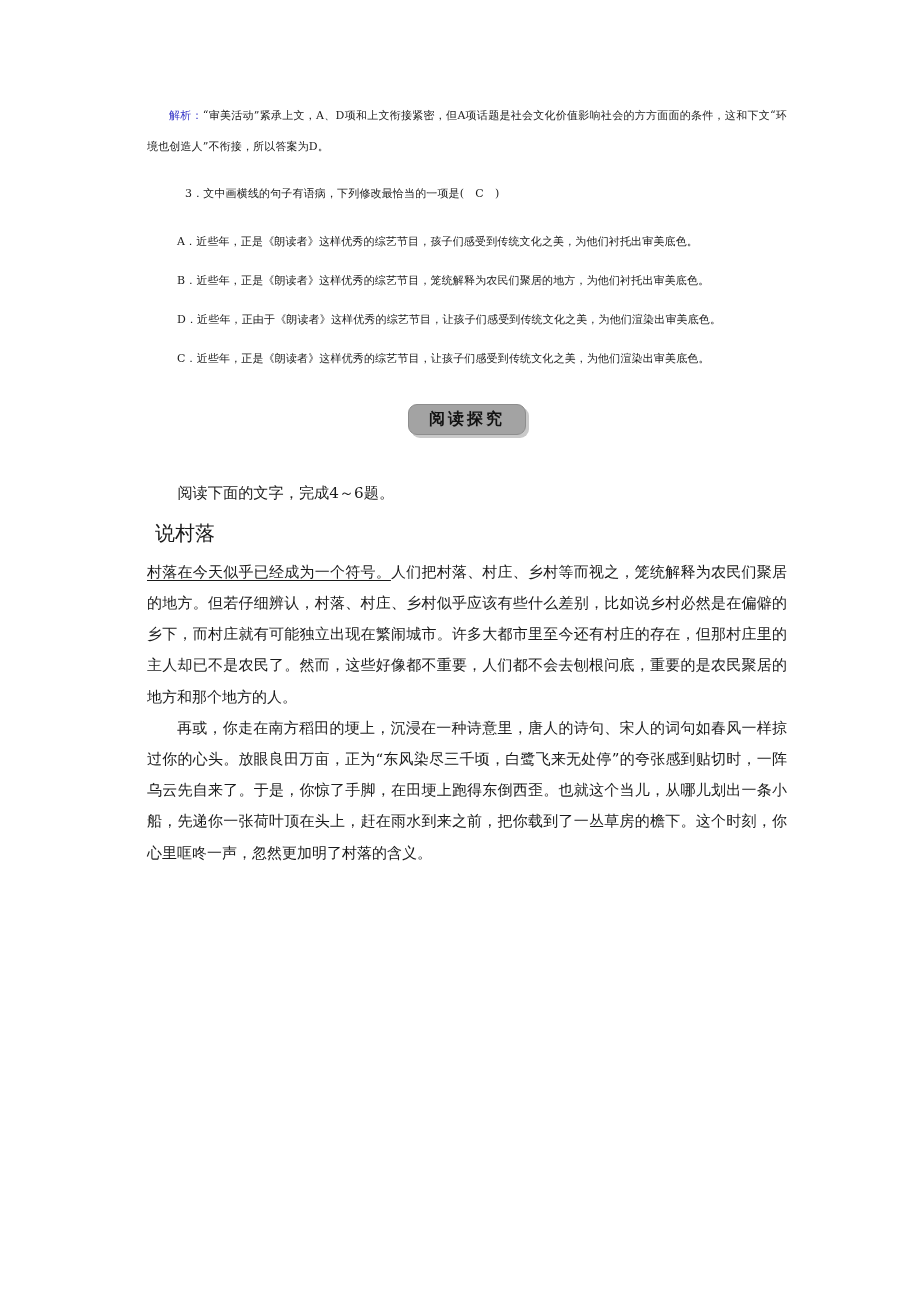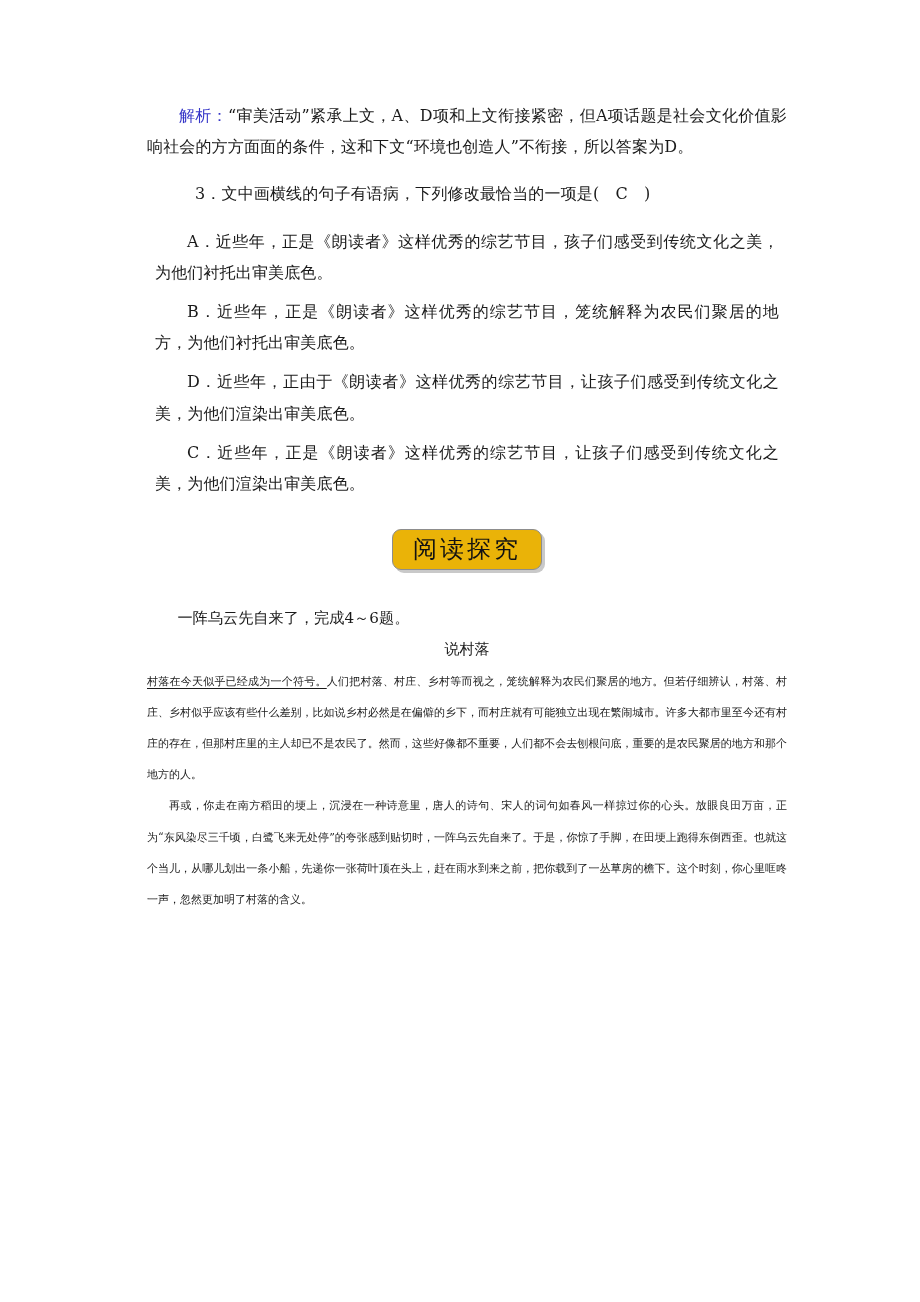--- a/index.html
+++ b/index.html
@@ -21,39 +21,39 @@
     box-sizing: border-box;
     padding: 0;
   }
   .content {
     position: absolute;
     left: 147px;
     top: 100px;
     width: 640px;
   }
   .line-block {
-    font-size: 16px;
+    font-size: 11px;
     line-height: 31.2px;
     text-align: justify;
     text-justify: inter-ideograph;
     letter-spacing: 0.15px;
     margin: 0;
   }
   .indent2 {
     text-indent: 2em;
   }
   .analysis-label {
     color: #3535c8;
   }
   .analysis-body {
     color: #1a1a1a;
   }
   p.para {
     margin: 0 0 0 0;
-    font-size: 11px;
+    font-size: 15px;
     line-height: 31.2px;
     text-align: justify;
     text-justify: inter-ideograph;
   }
   .q-line {
     margin: 16px;
     text-indent: 2em;
   }
   .opt {
     margin: 8px;
@@ -65,34 +65,33 @@
     text-align: center;
     position: relative;
     height: 52px;
   }
   .section-header {
     display: inline-block;
     position: relative;
     border: 1.6px solid #8d8d8d;
     border-radius: 9px;
     padding: 4px 20px 5px 20px;
-    font-size: 24px;
-    font-weight: normal;
+    font-size: 16px;
+    font-weight: bold;
     letter-spacing: 3px;
     color: #121212;
-    background: #eab308;
+    background: #a3a3a3;
     font-family: "DejaVu Sans", "Liberation Sans", sans-serif;
     box-shadow: 3px 3px 0 0 #c9c9c9;
     line-height: 1.25;
   }
   .centered-title {
-    text-align: center;
-    font-size: 15px;
+    font-size: 20px;
     line-height: 31.2px;
-    margin: 0;
+    margin: 8px;
   }
   .underlined {
     text-decoration: underline;
     text-underline-offset: 3px;
   }
   .lead-in {
     text-indent: 2em;
     margin: 0;
     font-size: 15.2px;
     line-height: 31.2px;
@@ -111,21 +110,21 @@
     <p class="line-block opt">A．近些年，正是《朗读者》这样优秀的综艺节目，孩子们感受到传统文化之美，为他们衬托出审美底色。</p>
     <p class="line-block opt">B．近些年，正是《朗读者》这样优秀的综艺节目，笼统解释为农民们聚居的地方，为他们衬托出审美底色。</p>
     <p class="line-block opt">D．近些年，正由于《朗读者》这样优秀的综艺节目，让孩子们感受到传统文化之美，为他们渲染出审美底色。</p>
     <p class="line-block opt">C．近些年，正是《朗读者》这样优秀的综艺节目，让孩子们感受到传统文化之美，为他们渲染出审美底色。</p>
 
 
     <div class="section-header-wrap">
       <span class="section-header">阅读探究</span>
     </div>
 
-    <p class="lead-in">一阵乌云先自来了，完成4～6题。</p>
+    <p class="lead-in">阅读下面的文字，完成4～6题。</p>
 
     <p class="centered-title">说村落</p>
 
     <p class="para"><span class="underlined">村落在今天似乎已经成为一个符号。</span><span>人们把村落、村庄、乡村等而视之，笼统解释为农民们聚居的地方。但若仔细辨认，村落、村庄、乡村似乎应该有些什么差别，比如说乡村必然是在偏僻的乡下，而村庄就有可能独立出现在繁闹城市。许多大都市里至今还有村庄的存在，但那村庄里的主人却已不是农民了。然而，这些好像都不重要，人们都不会去刨根问底，重要的是农民聚居的地方和那个地方的人。</span></p>
 
 
     <p class="para indent2">再或，你走在南方稻田的埂上，沉浸在一种诗意里，唐人的诗句、宋人的词句如春风一样掠过你的心头。放眼良田万亩，正为“东风染尽三千顷，白鹭飞来无处停”的夸张感到贴切时，一阵乌云先自来了。于是，你惊了手脚，在田埂上跑得东倒西歪。也就这个当儿，从哪儿划出一条小船，先递你一张荷叶顶在头上，赶在雨水到来之前，把你载到了一丛草房的檐下。这个时刻，你心里哐咚一声，忽然更加明了村落的含义。</p>
 
 
   </div>

